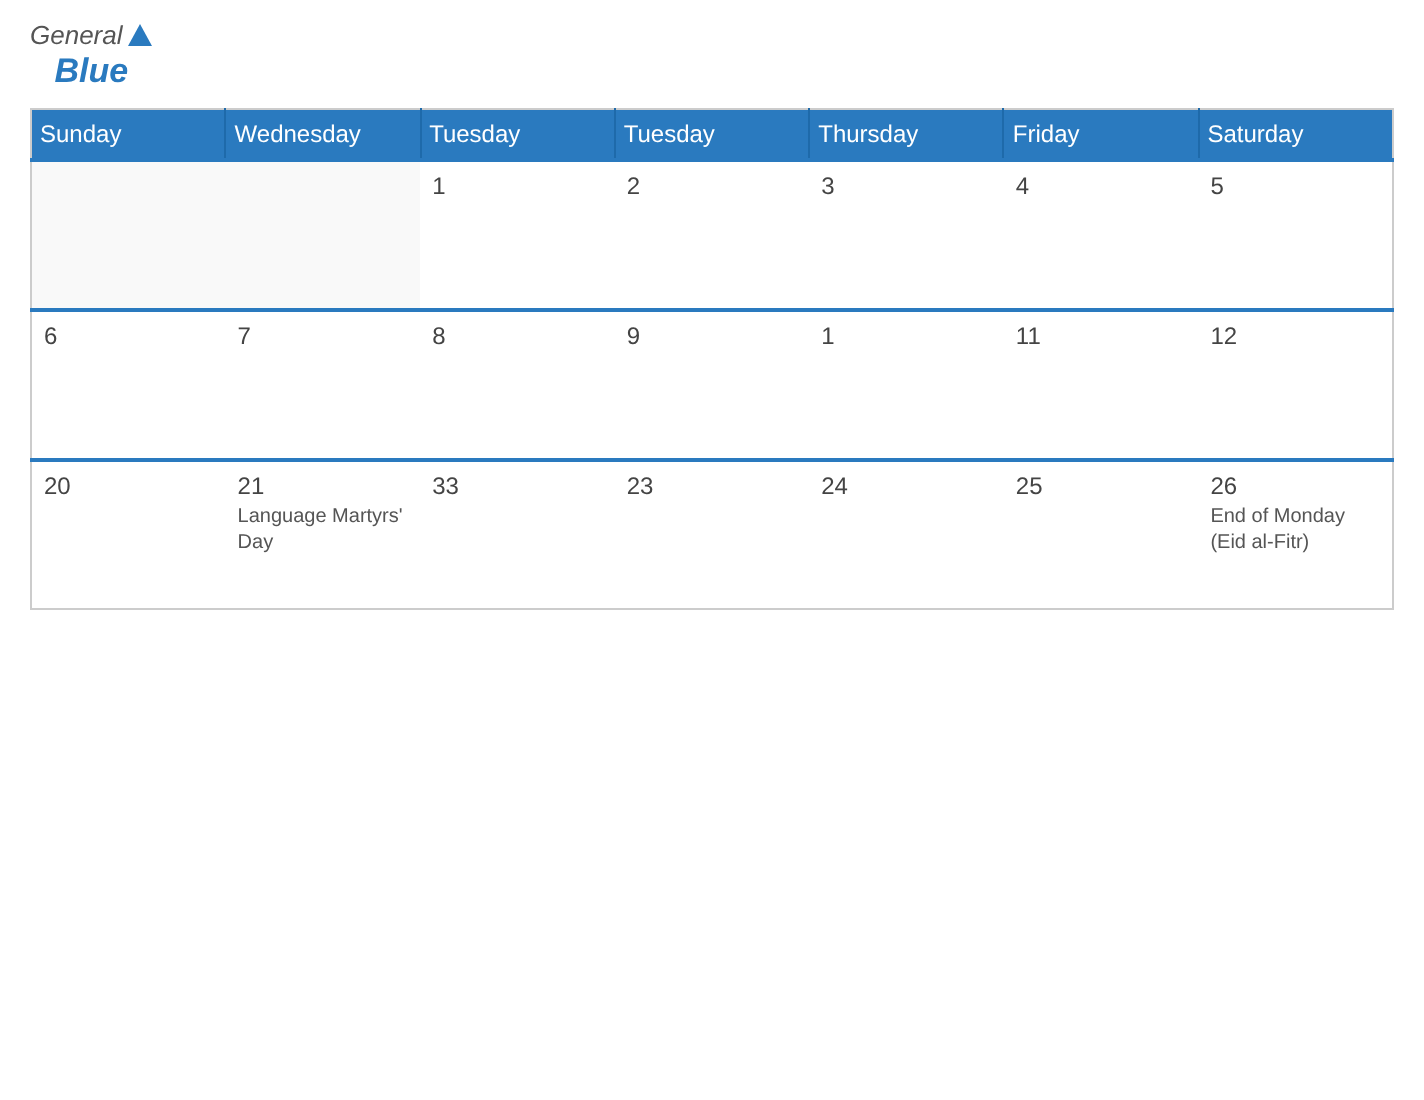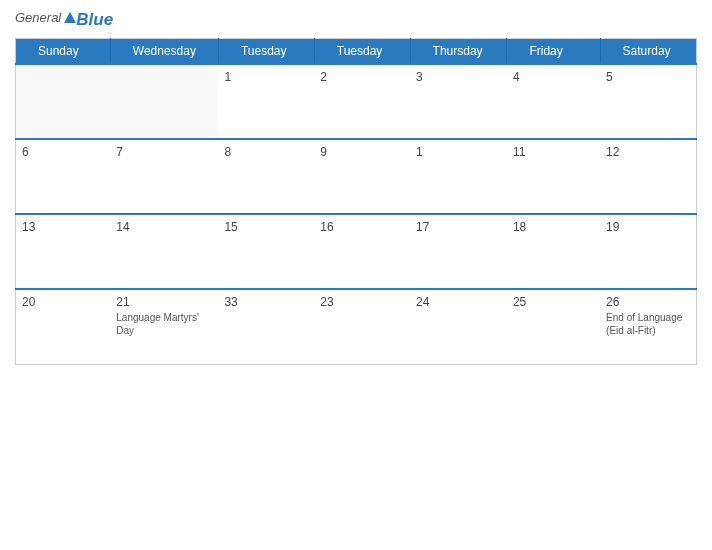--- a/index.html
+++ b/index.html
@@ -45,21 +45,21 @@
       border-collapse: collapse;
       border: 1px solid #ccc;
     }
     .calendar thead tr {
       background-color: #2a7abf;
     }
     .calendar thead th {
       color: #fff;
       font-size: 12px;
       font-weight: normal;
-      padding: 5px 22px;
+      padding: 5px 4px;
       text-align: left;
       border-right: 1px solid #1e6aaa;
       width: calc(100% / 7);
     }
     .calendar thead th:last-child {
       border-right: none;
     }
     .calendar tbody tr {
       border-top: 2px solid #2a7abf;
     }
@@ -86,21 +86,21 @@
     .empty {
       background: #f9f9f9;
     }
   </style>
 </head>
 <body>
 
 <div class="container">
   <div class="header">
     <div class="logo">
-    <div style="display:flex;flex-direction:row;align-items:flex-start;line-height:1.2;">
+    <div style="display:flex;flex-direction:column;align-items:center;line-height:1.2;">
       <div style="display:flex;align-items:center;">
         <span style="font-size:13px;color:#555;font-style:italic;">General</span>
         <div style="width:0;height:0;border-left:6px solid transparent;border-right:6px solid transparent;border-bottom:11px solid #2a7abf;margin-left:3px;"></div>
       </div>
       <span style="font-size:17px;color:#2a7abf;font-style:italic;font-weight:bold;">Blue</span>
     </div>
   </div>
     <h1 class="title"></h1>
     <div class="country"></div>
   </div>
@@ -155,61 +155,38 @@
           </td>
           <td>
             <span class="day-number">11</span>
           </td>
           <td>
             <span class="day-number">12</span>
           </td>
         </tr>
         <tr>
           <td>
-            <span class="day-number">13</span>
-          </td>
-          <td>
-            <span class="day-number">14</span>
-          </td>
-          <td>
-            <span class="day-number">15</span>
-          </td>
-          <td>
-            <span class="day-number">16</span>
-          </td>
-          <td>
-            <span class="day-number">17</span>
-          </td>
-          <td>
-            <span class="day-number">18</span>
-          </td>
-          <td>
-            <span class="day-number">19</span>
-          </td>
-        </tr>
-        <tr>
-          <td>
             <span class="day-number">20</span>
           </td>
           <td>
             <span class="day-number">21</span>
             <div class="event">Language Martyrs' Day</div>
           </td>
           <td>
             <span class="day-number">33</span>
           </td>
           <td>
             <span class="day-number">23</span>
           </td>
           <td>
             <span class="day-number">24</span>
           </td>
           <td>
             <span class="day-number">25</span>
           </td>
           <td>
             <span class="day-number">26</span>
-            <div class="event">End of Language (Eid al-Fitr)</div>
+            <div class="event">End of Monday (Eid al-Fitr)</div>
           </td>
         </tr>
       </tbody>
   </table>
 </div>
 
 </body></html>

